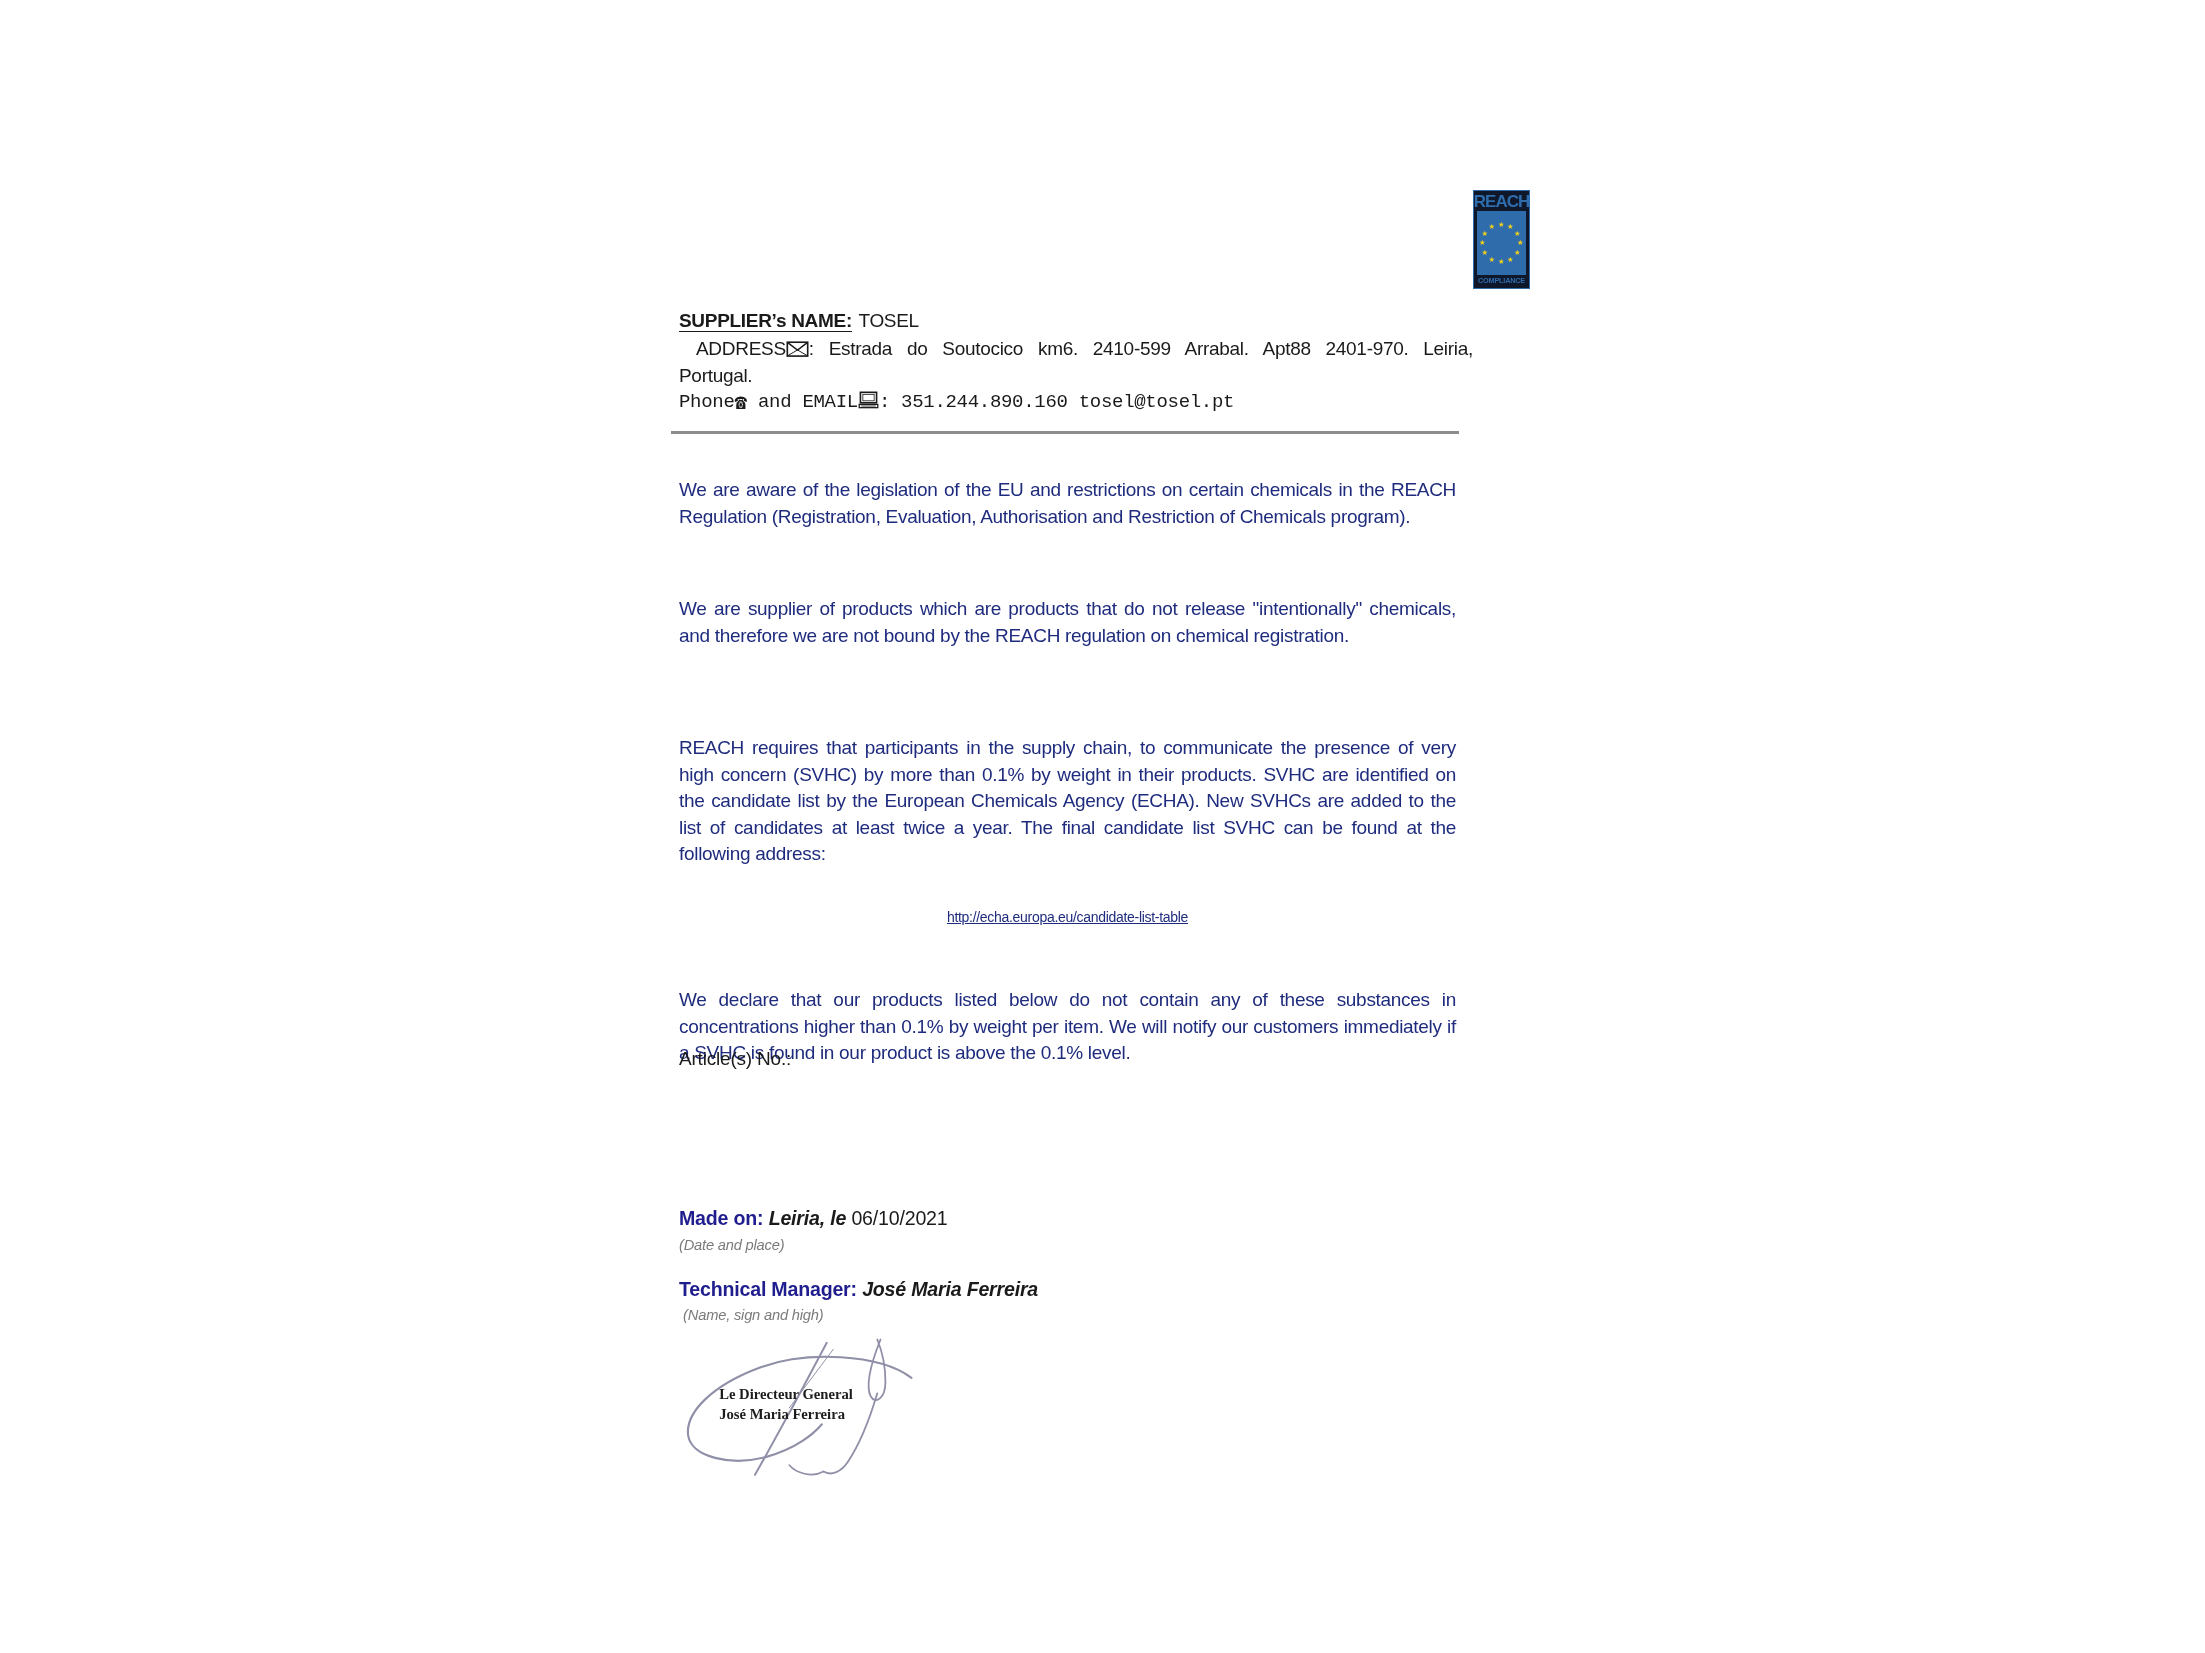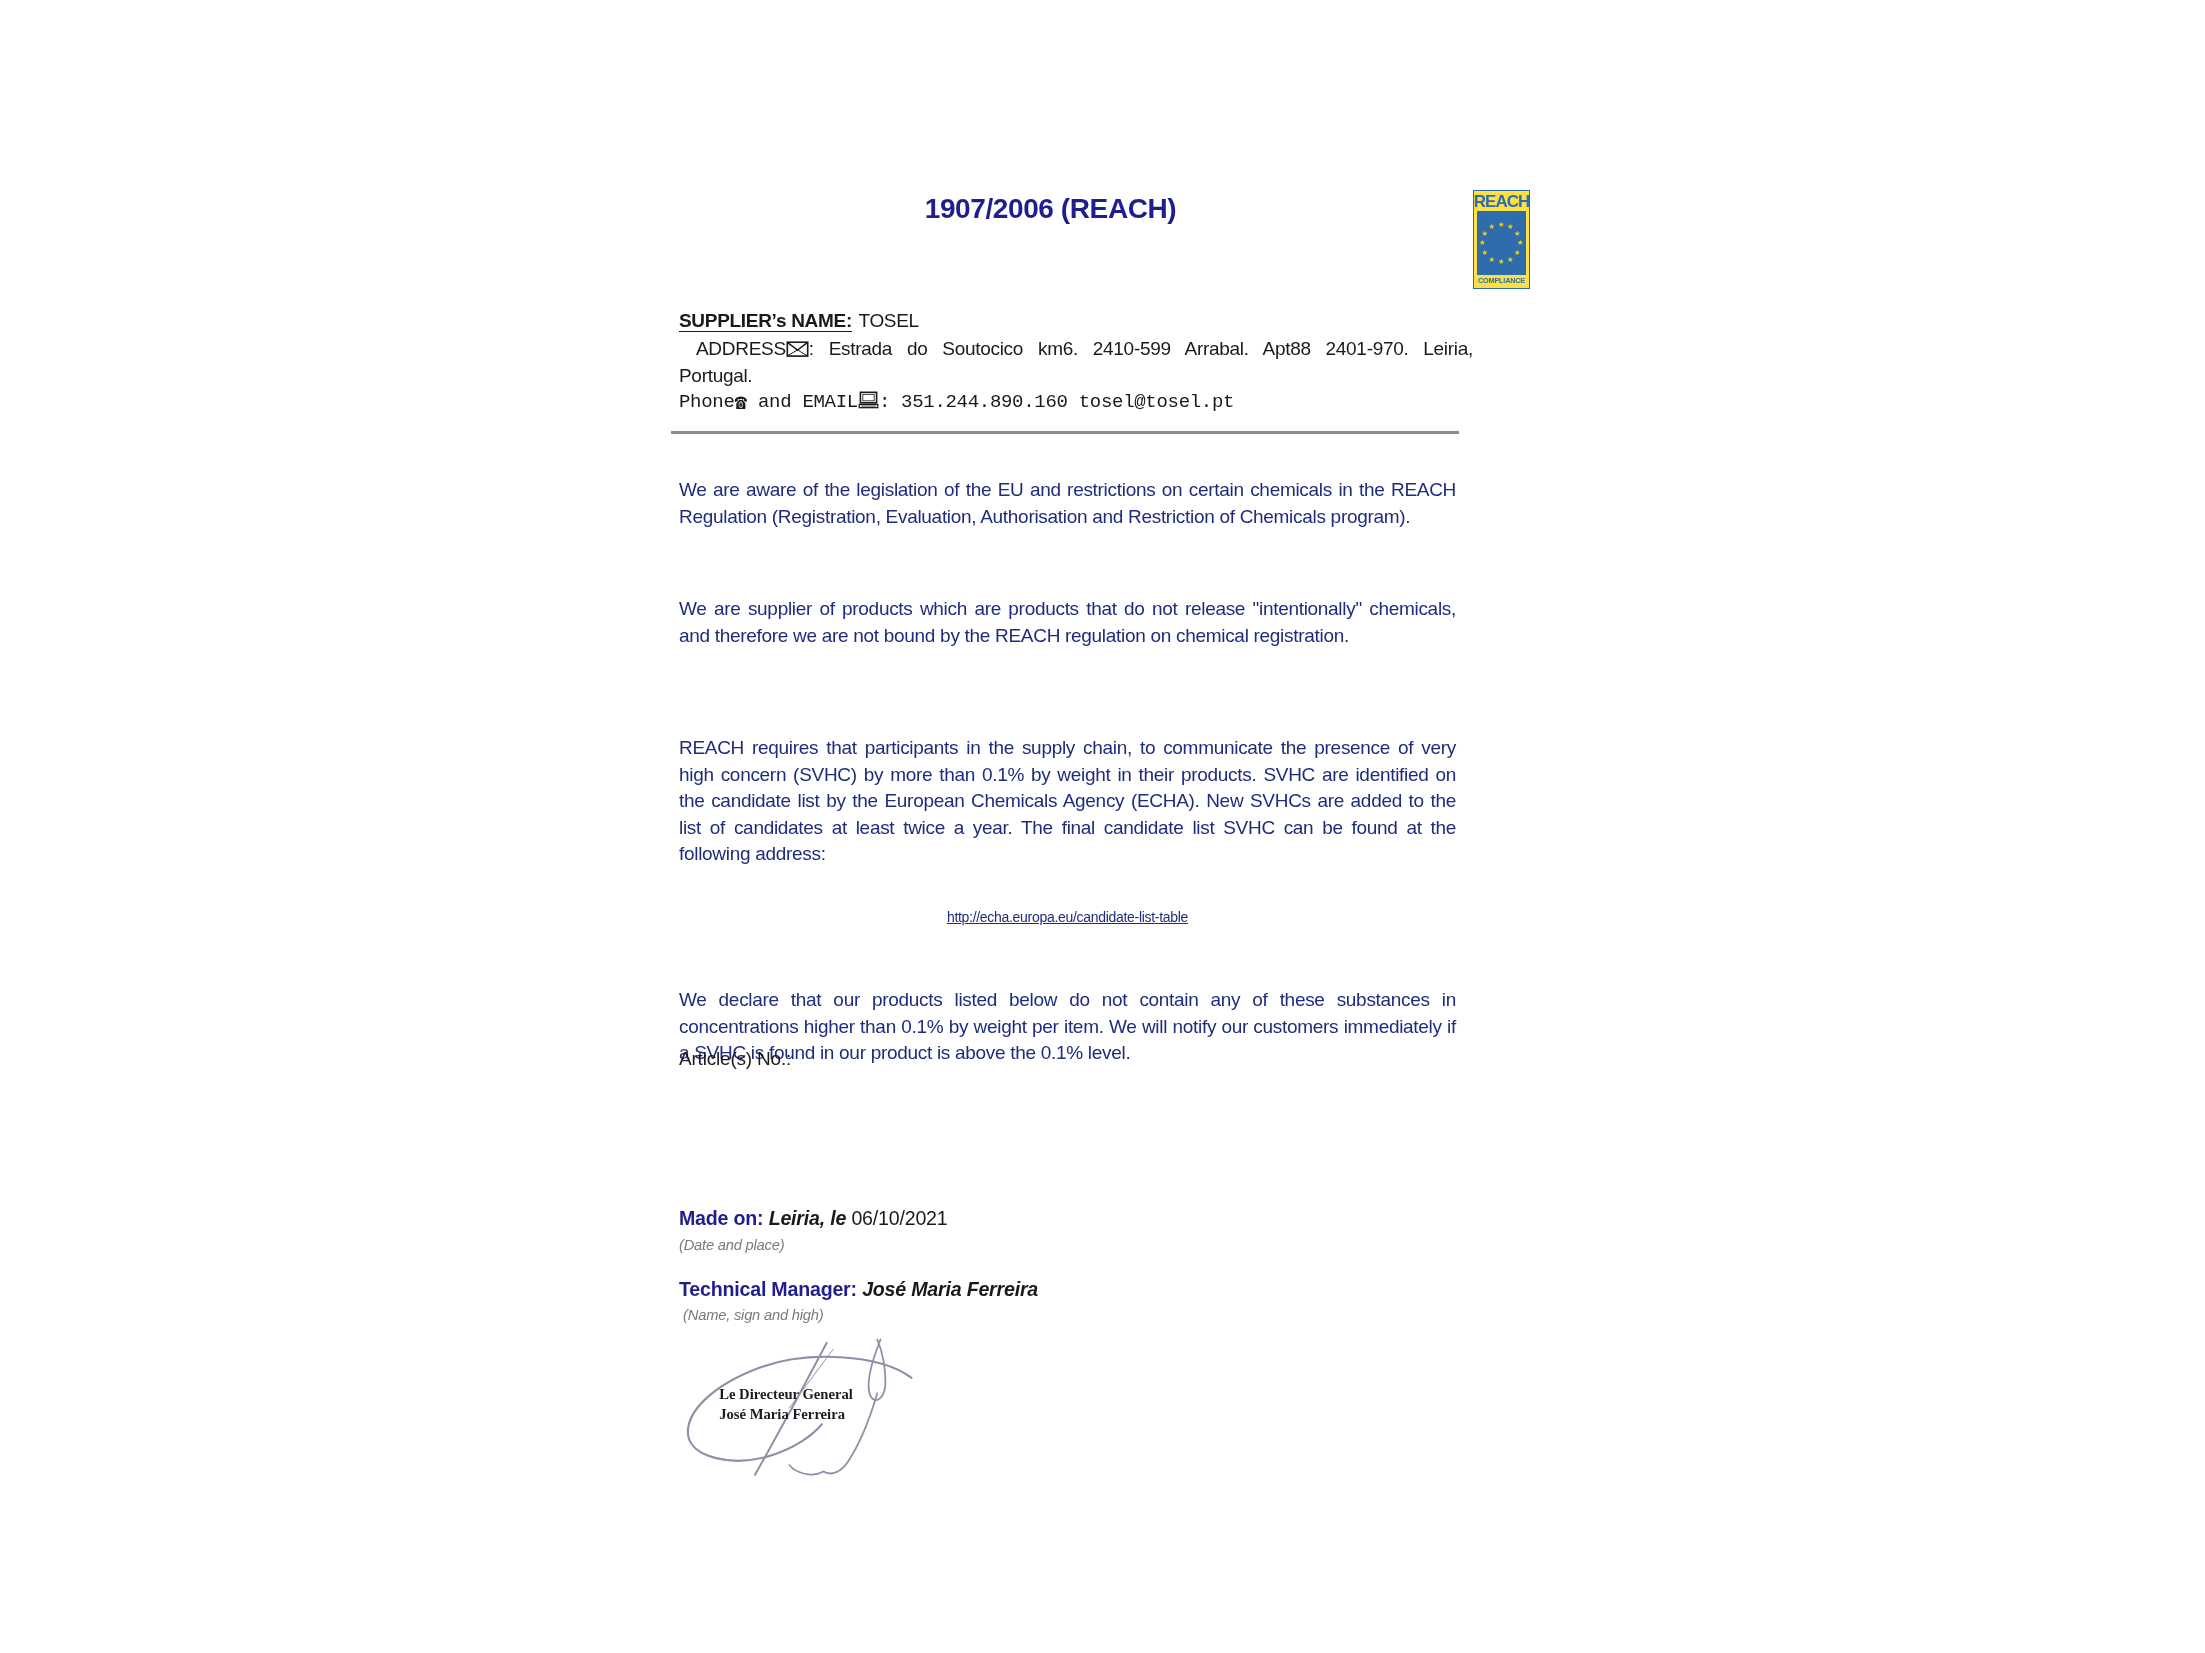--- a/index.html
+++ b/index.html
@@ -12,21 +12,21 @@
   .title {
     position:absolute; left:679px; top:187px; width:743px;
     text-align:center; color:var(--title-blue); font-weight:bold;
     font-size:28px; line-height:43px; letter-spacing:-0.4px;
   }
   .title .u { border-bottom:2.4px solid var(--title-blue); padding-bottom:0.8px; }
 
   
   .logo {
     position:absolute; left:1473px; top:190px; width:57px; height:99px;
-    background:#fde047; border:1.6px solid var(--logo-blue); box-sizing:border-box;
+    background:#0f172a; border:1.6px solid var(--logo-blue); box-sizing:border-box;
     display:flex; flex-direction:column; align-items:center; padding:0.8px 1.6px;
   }
   .logo-reach { color:var(--logo-blue); font-weight:bold; font-size:17px; line-height:19px; letter-spacing:-1px; }
   .logo-square { position:relative; width:49px; height:64px; background:var(--logo-blue); }
   .logo-square .star { position:absolute; color:var(--star-yellow); font-size:7.3px; line-height:7.3px; }
   .logo-compliance { color:var(--logo-blue); font-weight:bold; font-size:7.3px; line-height:11.4px; letter-spacing:-0.2px; }
 
   
   .supplier-line {
     position:absolute; left:679px; width:777px; color:var(--text-black);
@@ -63,21 +63,20 @@
 
   .signature { position:absolute; left:667px; top:1333px; width:489px; height:163px; }
   .sig-text { font-family:"Liberation Serif", serif; font-weight:bold; font-size:18px; fill:#1c1c1c; }
 </style>
 </head>
 <body>
 
 <div class="page">
 
   <div class="title">
-    <div>1907/2006 (REACH)</div>
   </div>
 
   <div class="logo">
     <div class="logo-reach">REACH</div>
     <div class="logo-square">
         <span class="star" style="left: 21px; top: 9.8px;">★</span>
         <span class="star" style="left: 30px; top: 12.3px;">★</span>
         <span class="star" style="left: 37px; top: 19px;">★</span>
         <span class="star" style="left: 40px; top: 28.5px;">★</span>
         <span class="star" style="left: 37px; top: 38px;">★</span>

